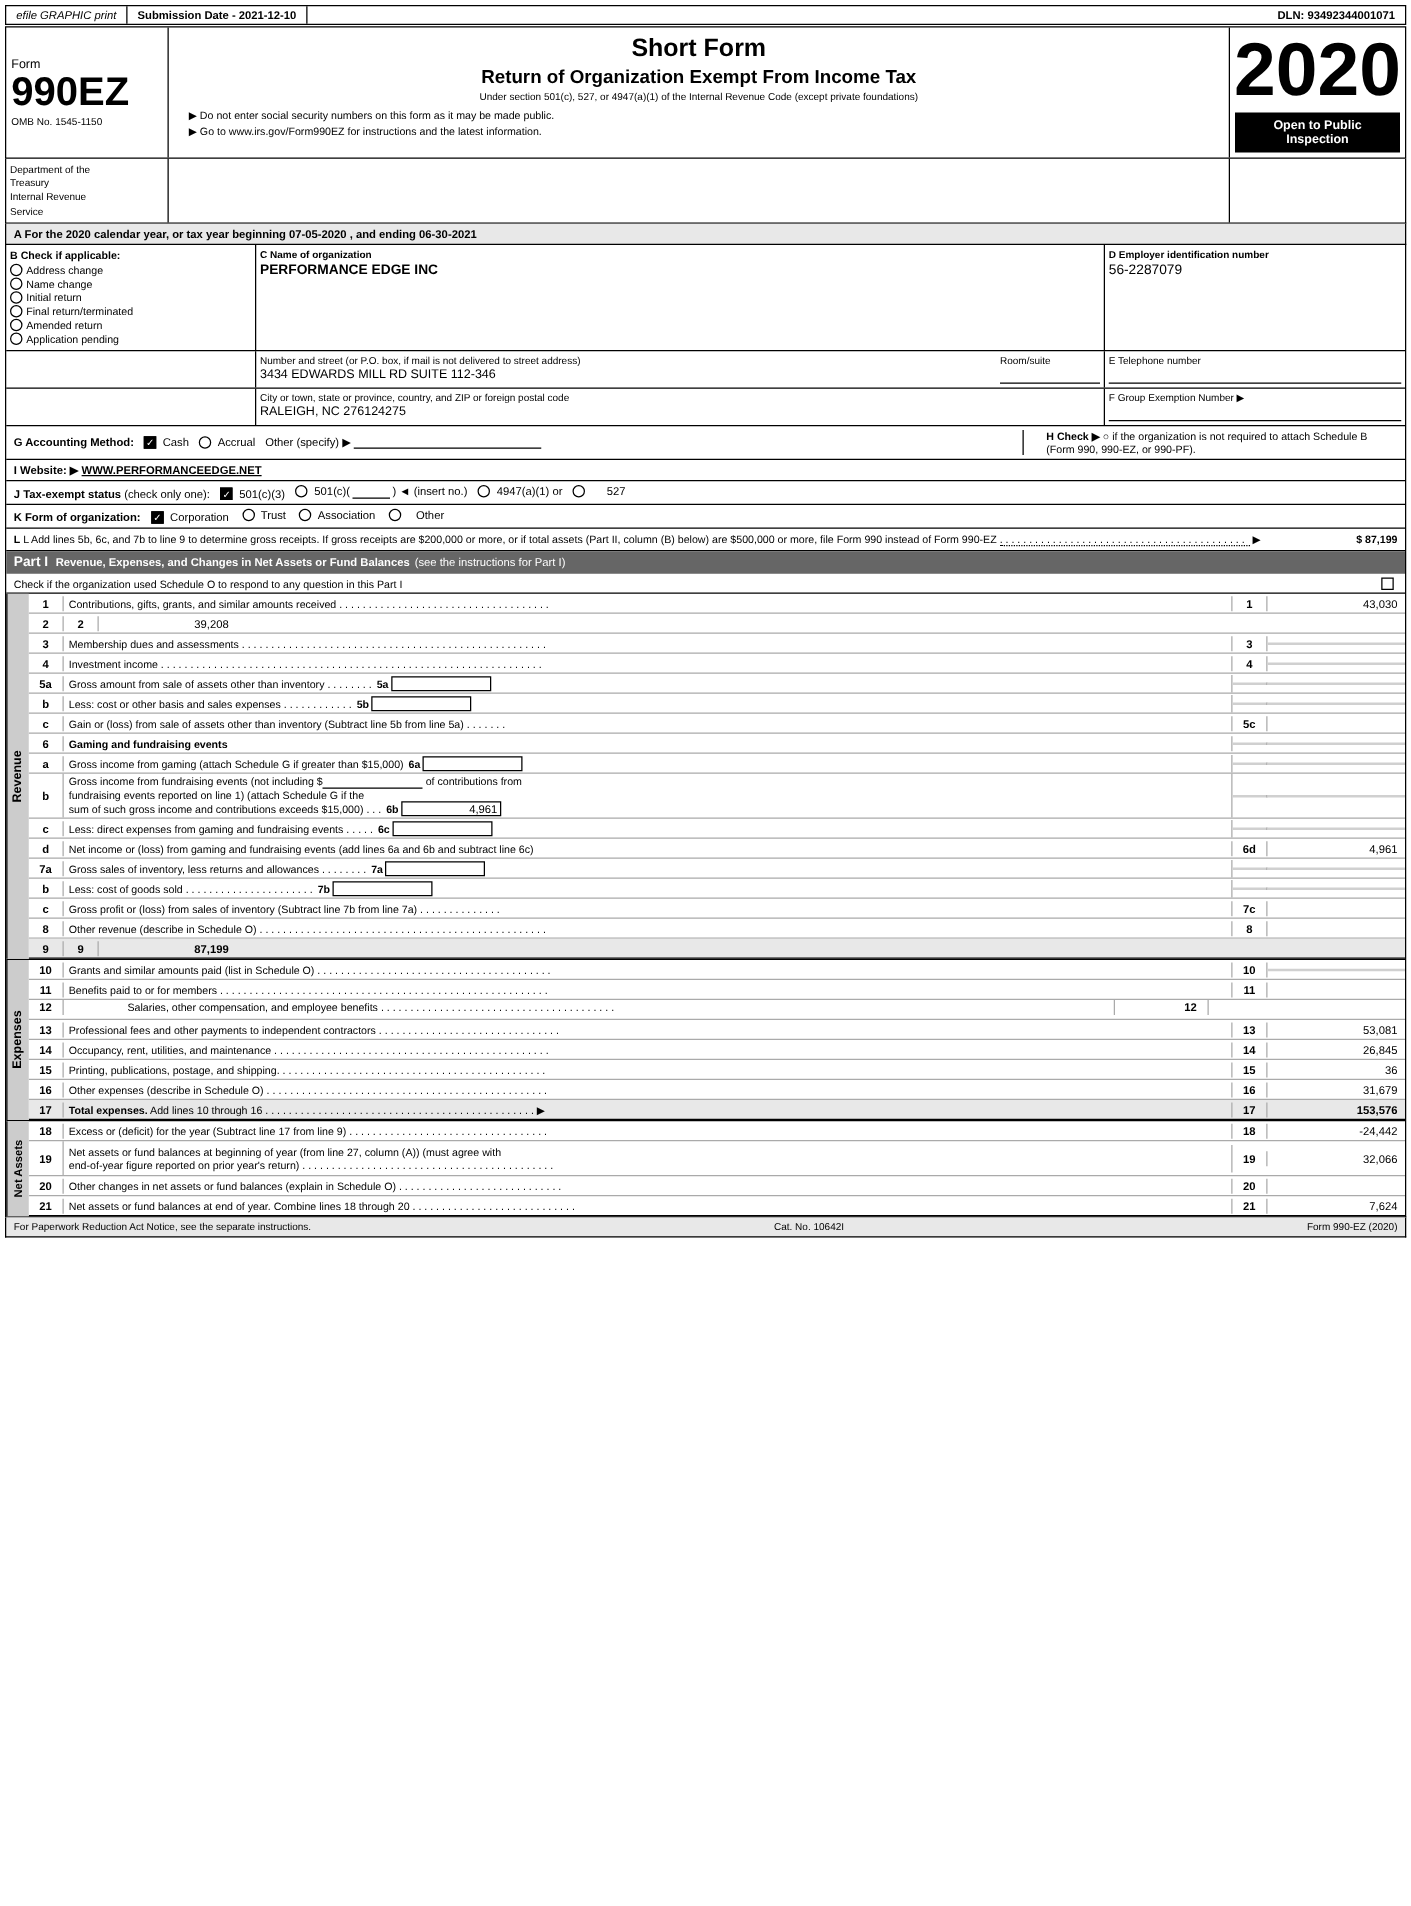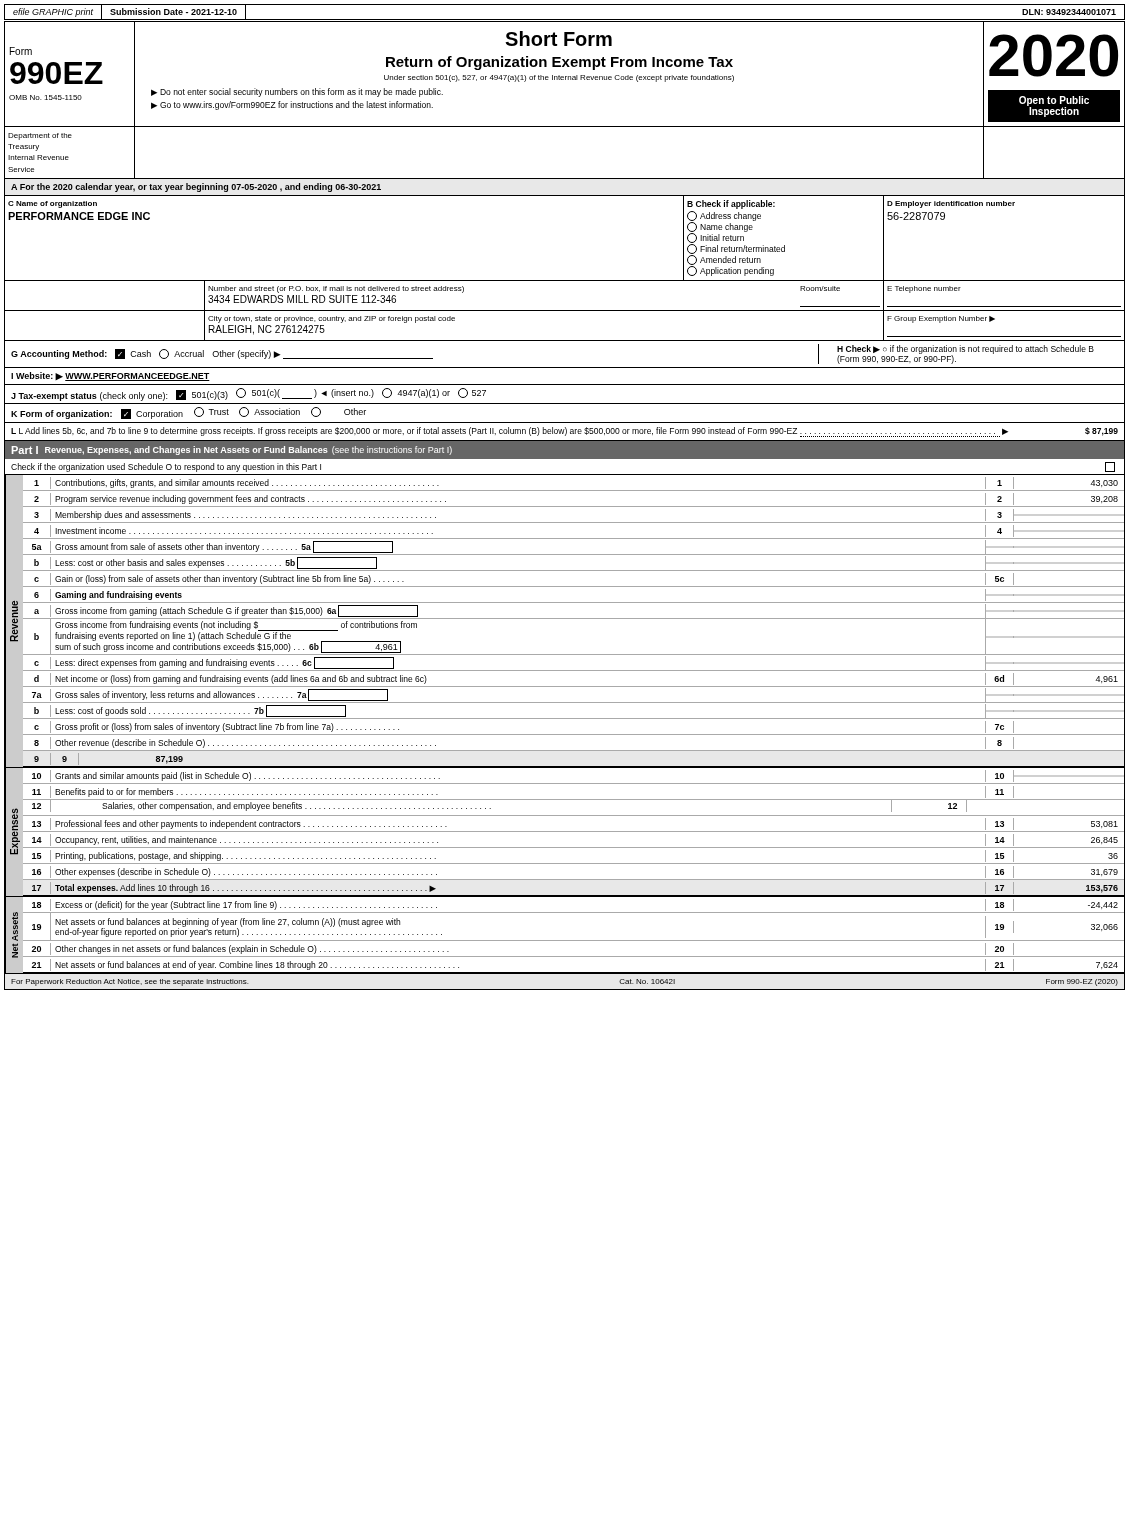--- a/index.html
+++ b/index.html
@@ -91,50 +91,50 @@
     </div>
   </div>
 
   <div style="border:1px solid black; border-top:none; padding:3px 6px; font-size:9px; background:#e8e8e8; font-weight:bold;">
     <span>A For the 2020 calendar year, or tax year beginning 07-05-2020 , and ending 06-30-2021</span>
   </div>
 
   <div style="border:1px solid black; border-top:none;">
 
     <div style="display:flex; border-bottom:1px solid black;">
+      <div style="width:200px; border-right:1px solid black; padding:3px; font-size:8.5px;">
+        <div style="font-weight:bold; margin-bottom:2px;">B Check if applicable:</div>
+        <div style="display:flex; align-items:center; margin:1px 0;">
+          <span class="radio"></span>
+          <span>Address change</span>
+        </div>
+        <div style="display:flex; align-items:center; margin:1px 0;">
+          <span class="radio"></span>
+          <span>Name change</span>
+        </div>
+        <div style="display:flex; align-items:center; margin:1px 0;">
+          <span class="radio"></span>
+          <span>Initial return</span>
+        </div>
+        <div style="display:flex; align-items:center; margin:1px 0;">
+          <span class="radio"></span>
+          <span>Final return/terminated</span>
+        </div>
+        <div style="display:flex; align-items:center; margin:1px 0;">
+          <span class="radio"></span>
+          <span>Amended return</span>
+        </div>
+        <div style="display:flex; align-items:center; margin:1px 0;">
+          <span class="radio"></span>
+          <span>Application pending</span>
+        </div>
+      </div>
       <div style="flex:1; border-right:1px solid black; padding:3px;">
         <div style="font-size:8px; font-weight:bold;">C Name of organization</div>
         <div style="font-size:11px; font-weight:bold; margin-top:2px;">PERFORMANCE EDGE INC</div>
-      </div>
-      <div style="width:200px; border-right:1px solid black; padding:3px; font-size:8.5px;">
-        <div style="font-weight:bold; margin-bottom:2px;">B Check if applicable:</div>
-        <div style="display:flex; align-items:center; margin:1px 0;">
-          <span class="radio"></span>
-          <span>Address change</span>
-        </div>
-        <div style="display:flex; align-items:center; margin:1px 0;">
-          <span class="radio"></span>
-          <span>Name change</span>
-        </div>
-        <div style="display:flex; align-items:center; margin:1px 0;">
-          <span class="radio"></span>
-          <span>Initial return</span>
-        </div>
-        <div style="display:flex; align-items:center; margin:1px 0;">
-          <span class="radio"></span>
-          <span>Final return/terminated</span>
-        </div>
-        <div style="display:flex; align-items:center; margin:1px 0;">
-          <span class="radio"></span>
-          <span>Amended return</span>
-        </div>
-        <div style="display:flex; align-items:center; margin:1px 0;">
-          <span class="radio"></span>
-          <span>Application pending</span>
-        </div>
       </div>
       <div style="width:240px; padding:3px;">
         <div style="font-size:8px; font-weight:bold;">D Employer identification number</div>
         <div style="font-size:11px; margin-top:2px;">56-2287079</div>
       </div>
     </div>
 
     <div style="display:flex; border-bottom:1px solid black;">
       <div style="width:200px; border-right:1px solid black; padding:3px; font-size:8.5px;"></div>
       <div style="flex:1; border-right:1px solid black; padding:3px;">
@@ -206,41 +206,41 @@
       <span style="margin-left:6px; display:inline-flex; align-items:center; gap:2px;">
         <span class="radio"></span>
         <span>501(c)(</span>
         <span style="border-bottom:1px solid black; display:inline-block; width:30px;">&nbsp;</span>
         <span>) ◄ (insert no.)</span>
       </span>
       <span style="margin-left:6px; display:inline-flex; align-items:center; gap:2px;">
         <span class="radio"></span>
         <span>4947(a)(1) or</span>
       </span>
-      <span style="margin-left:6px; display:inline-flex; align-items:center; gap:0;">
+      <span style="margin-left:6px; display:inline-flex; align-items:center; gap:14px;">
         <span class="radio"></span>
         <span>527</span>
       </span>
     </div>
 
     <div style="border-bottom:1px solid black; padding:3px 6px; font-size:9px;">
       <span style="font-weight:bold;">K Form of organization:</span>
       <span style="margin-left:6px; display:inline-flex; align-items:center; gap:2px;">
         <span class="cb cb-checked"></span>
         <span>Corporation</span>
       </span>
       <span style="margin-left:8px; display:inline-flex; align-items:center; gap:2px;">
         <span class="radio"></span>
         <span>Trust</span>
       </span>
       <span style="margin-left:8px; display:inline-flex; align-items:center; gap:2px;">
         <span class="radio"></span>
         <span>Association</span>
       </span>
-      <span style="margin-left:8px; display:inline-flex; align-items:center; gap:20px;justify-content:flex-end;">
+      <span style="margin-left:8px; display:inline-flex; align-items:center; gap:9px;justify-content:flex-end;">
         <span class="radio"></span>
         <span>Other</span>
       </span>
     </div>
 
     <div style="border-bottom:1px solid black; padding:3px 6px; font-size:8.5px; display:flex; align-items:baseline;">
       <span style="flex:1;">
         <strong>L</strong> <span>L Add lines 5b, 6c, and 7b to line 9 to determine gross receipts. If gross receipts are $200,000 or more, or if total assets (Part II, column (B) below) are $500,000 or more, file Form 990 instead of Form 990-EZ</span>
         <span style="display:inline-block; flex:1; border-bottom:1px dotted black; min-width:200px;"> . . . . . . . . . . . . . . . . . . . . . . . . . . . . . . . . . . . . . . . . . . </span>
         ▶
@@ -267,21 +267,20 @@
 
         <div style="display:flex; border-bottom:1px solid #aaa; min-height:16px; align-items:center;">
           <div style="width:28px; text-align:center; font-weight:bold; font-size:9px; border-right:1px solid #aaa; padding:1px;">1</div>
           <div style="flex:1; padding:1px 4px; font-size:8.5px; border-right:1px solid #aaa;">Contributions, gifts, grants, and similar amounts received . . . . . . . . . . . . . . . . . . . . . . . . . . . . . . . . . . . .</div>
           <div style="width:28px; text-align:center; font-weight:bold; font-size:9px; border-right:1px solid #aaa; padding:1px;">1</div>
           <div style="width:110px; text-align:right; padding:1px 6px; font-size:9px;">43,030</div>
         </div>
 
         <div style="display:flex; border-bottom:1px solid #aaa; min-height:16px; align-items:center;">
           <div style="width:28px; text-align:center; font-weight:bold; font-size:9px; border-right:1px solid #aaa; padding:1px;">2</div>
-          <div style="flex:1; padding:1px 4px; font-size:8.5px; border-right:1px solid #aaa;">Program service revenue including government fees and contracts . . . . . . . . . . . . . . . . . . . . . . . . . . . . . .</div>
           <div style="width:28px; text-align:center; font-weight:bold; font-size:9px; border-right:1px solid #aaa; padding:1px;">2</div>
           <div style="width:110px; text-align:right; padding:1px 6px; font-size:9px;">39,208</div>
         </div>
 
         <div style="display:flex; border-bottom:1px solid #aaa; min-height:16px; align-items:center;">
           <div style="width:28px; text-align:center; font-weight:bold; font-size:9px; border-right:1px solid #aaa; padding:1px;">3</div>
           <div style="flex:1; padding:1px 4px; font-size:8.5px; border-right:1px solid #aaa;">Membership dues and assessments . . . . . . . . . . . . . . . . . . . . . . . . . . . . . . . . . . . . . . . . . . . . . . . . . . . .</div>
           <div style="width:28px; text-align:center; font-weight:bold; font-size:9px; border-right:1px solid #aaa; padding:1px;">3</div>
           <div style="width:110px; padding:1px 6px; background:#d0d0d0;"></div>
         </div>

